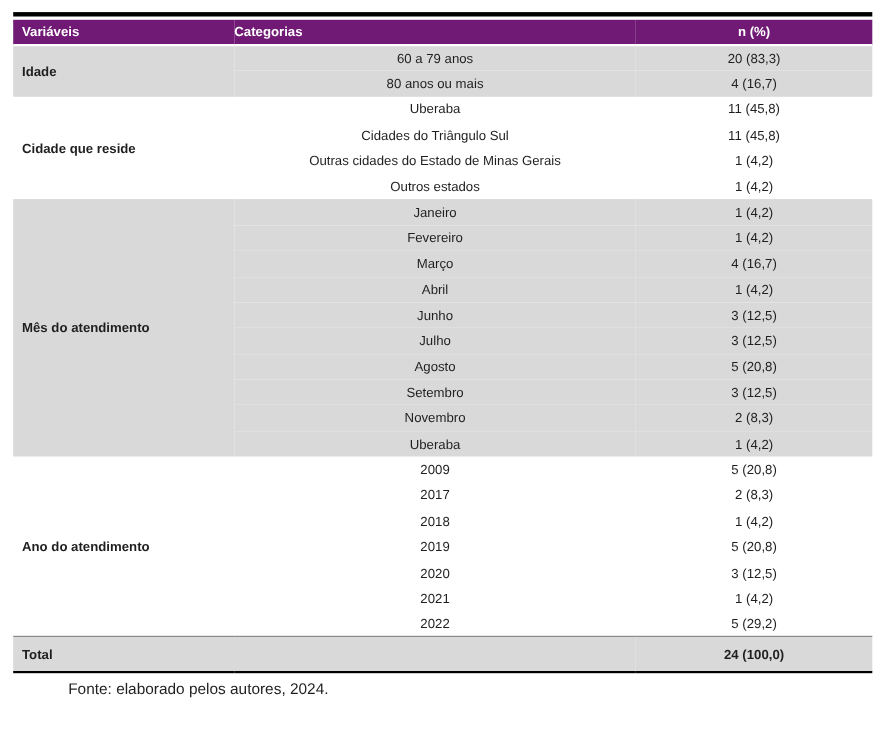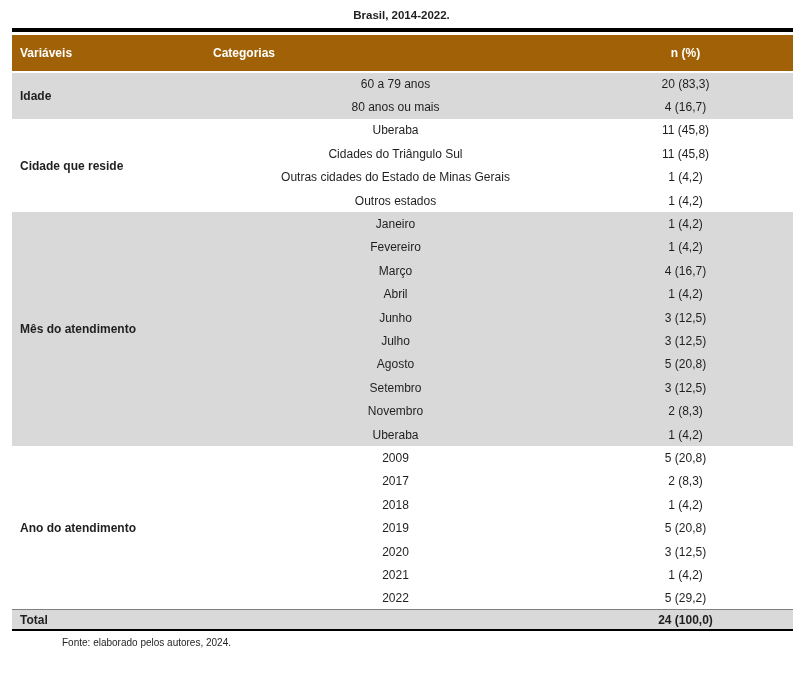--- a/index.html
+++ b/index.html
@@ -22,59 +22,58 @@
   .top-rule { height: 4px; background: #000000; margin-bottom: 3px; }
 
   table.data-table {
     width: 781px;
     border-collapse: collapse;
     table-layout: fixed;
     font-size: 12px;
     color: #1f1f1f;
   }
   thead th {
-    background: #a16207; color: #ffffff;
+    background: #701a75; color: #ffffff;
     font-weight: bold; text-align: left;
-    height: 37px; padding: 0;
+    height: 23px; padding: 0;
     border-bottom: 2px solid #ffffff;
   }
   thead th.col-var { padding-left: 8px; }
   thead th.col-n { text-align: center; }
 
   tbody tr { height: 23.4px; }
   tbody td { padding: 0; vertical-align: middle; }
   td.var { font-weight: bold; padding-left: 8px; vertical-align: middle; }
   td.cat { text-align: center; }
   td.num { text-align: center; }
   tr.shaded td { background: #d9d9d9; }
 
-  tfoot tr.total-row { height: 20px; }
+  tfoot tr.total-row { height: 32px; }
   tfoot tr.total-row td {
     background: #d9d9d9;
     font-weight: bold;
     border-top: 1px solid #7f7f7f;
     border-bottom: 2px solid #000000;
     vertical-align: middle;
   }
   tfoot td.total-label { padding-left: 8px; }
   tfoot td.num { text-align: center; }
 
   .source-note {
     margin: 6px 0 0 14px;
-    font-size: 10px;
+    font-size: 14px;
     color: #1f1f1f;
     padding-left: 48px;
   }
 </style>
 </head>
 <body>
 
 <div class="title-block">
   <div class="table-caption">
-    <div class="cap-line">Brasil, 2014-2022.</div>
   </div>
 </div>
 
 <div class="table-area">
   <div class="top-rule"></div>
   <table class="data-table">
     <colgroup>
       <col style="width:201px">
       <col style="width:365px">
       <col style="width:215px">

